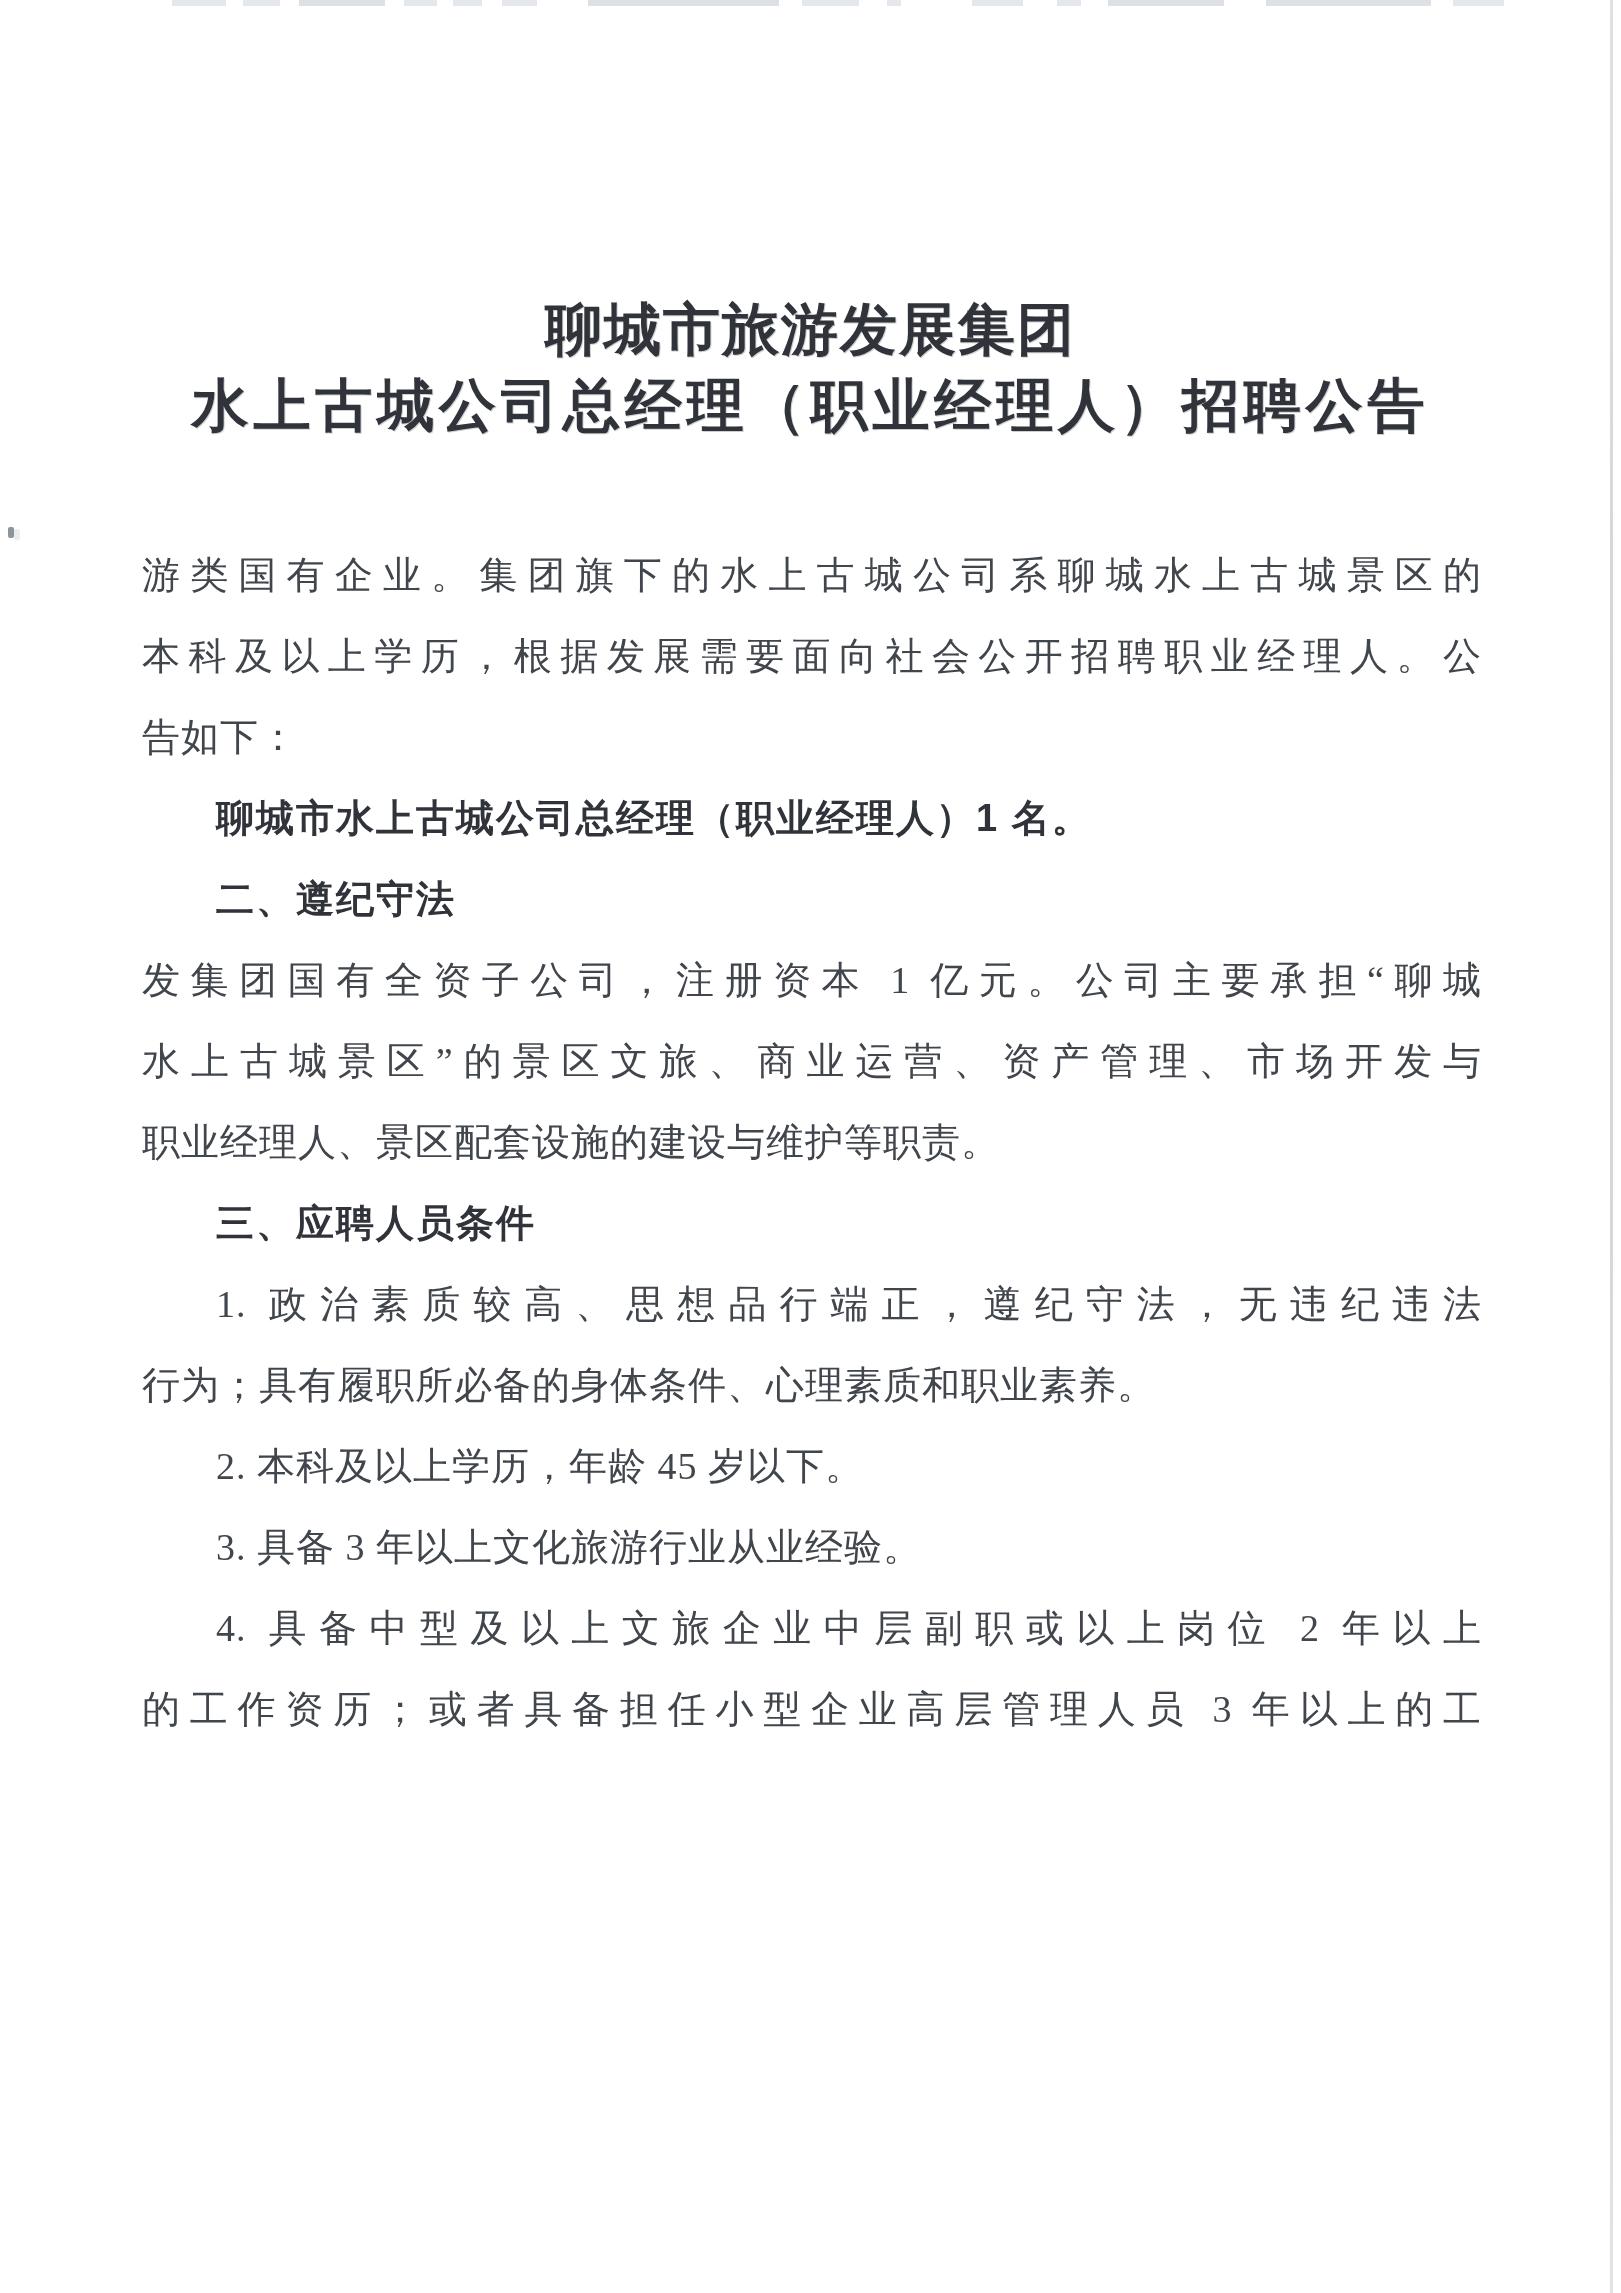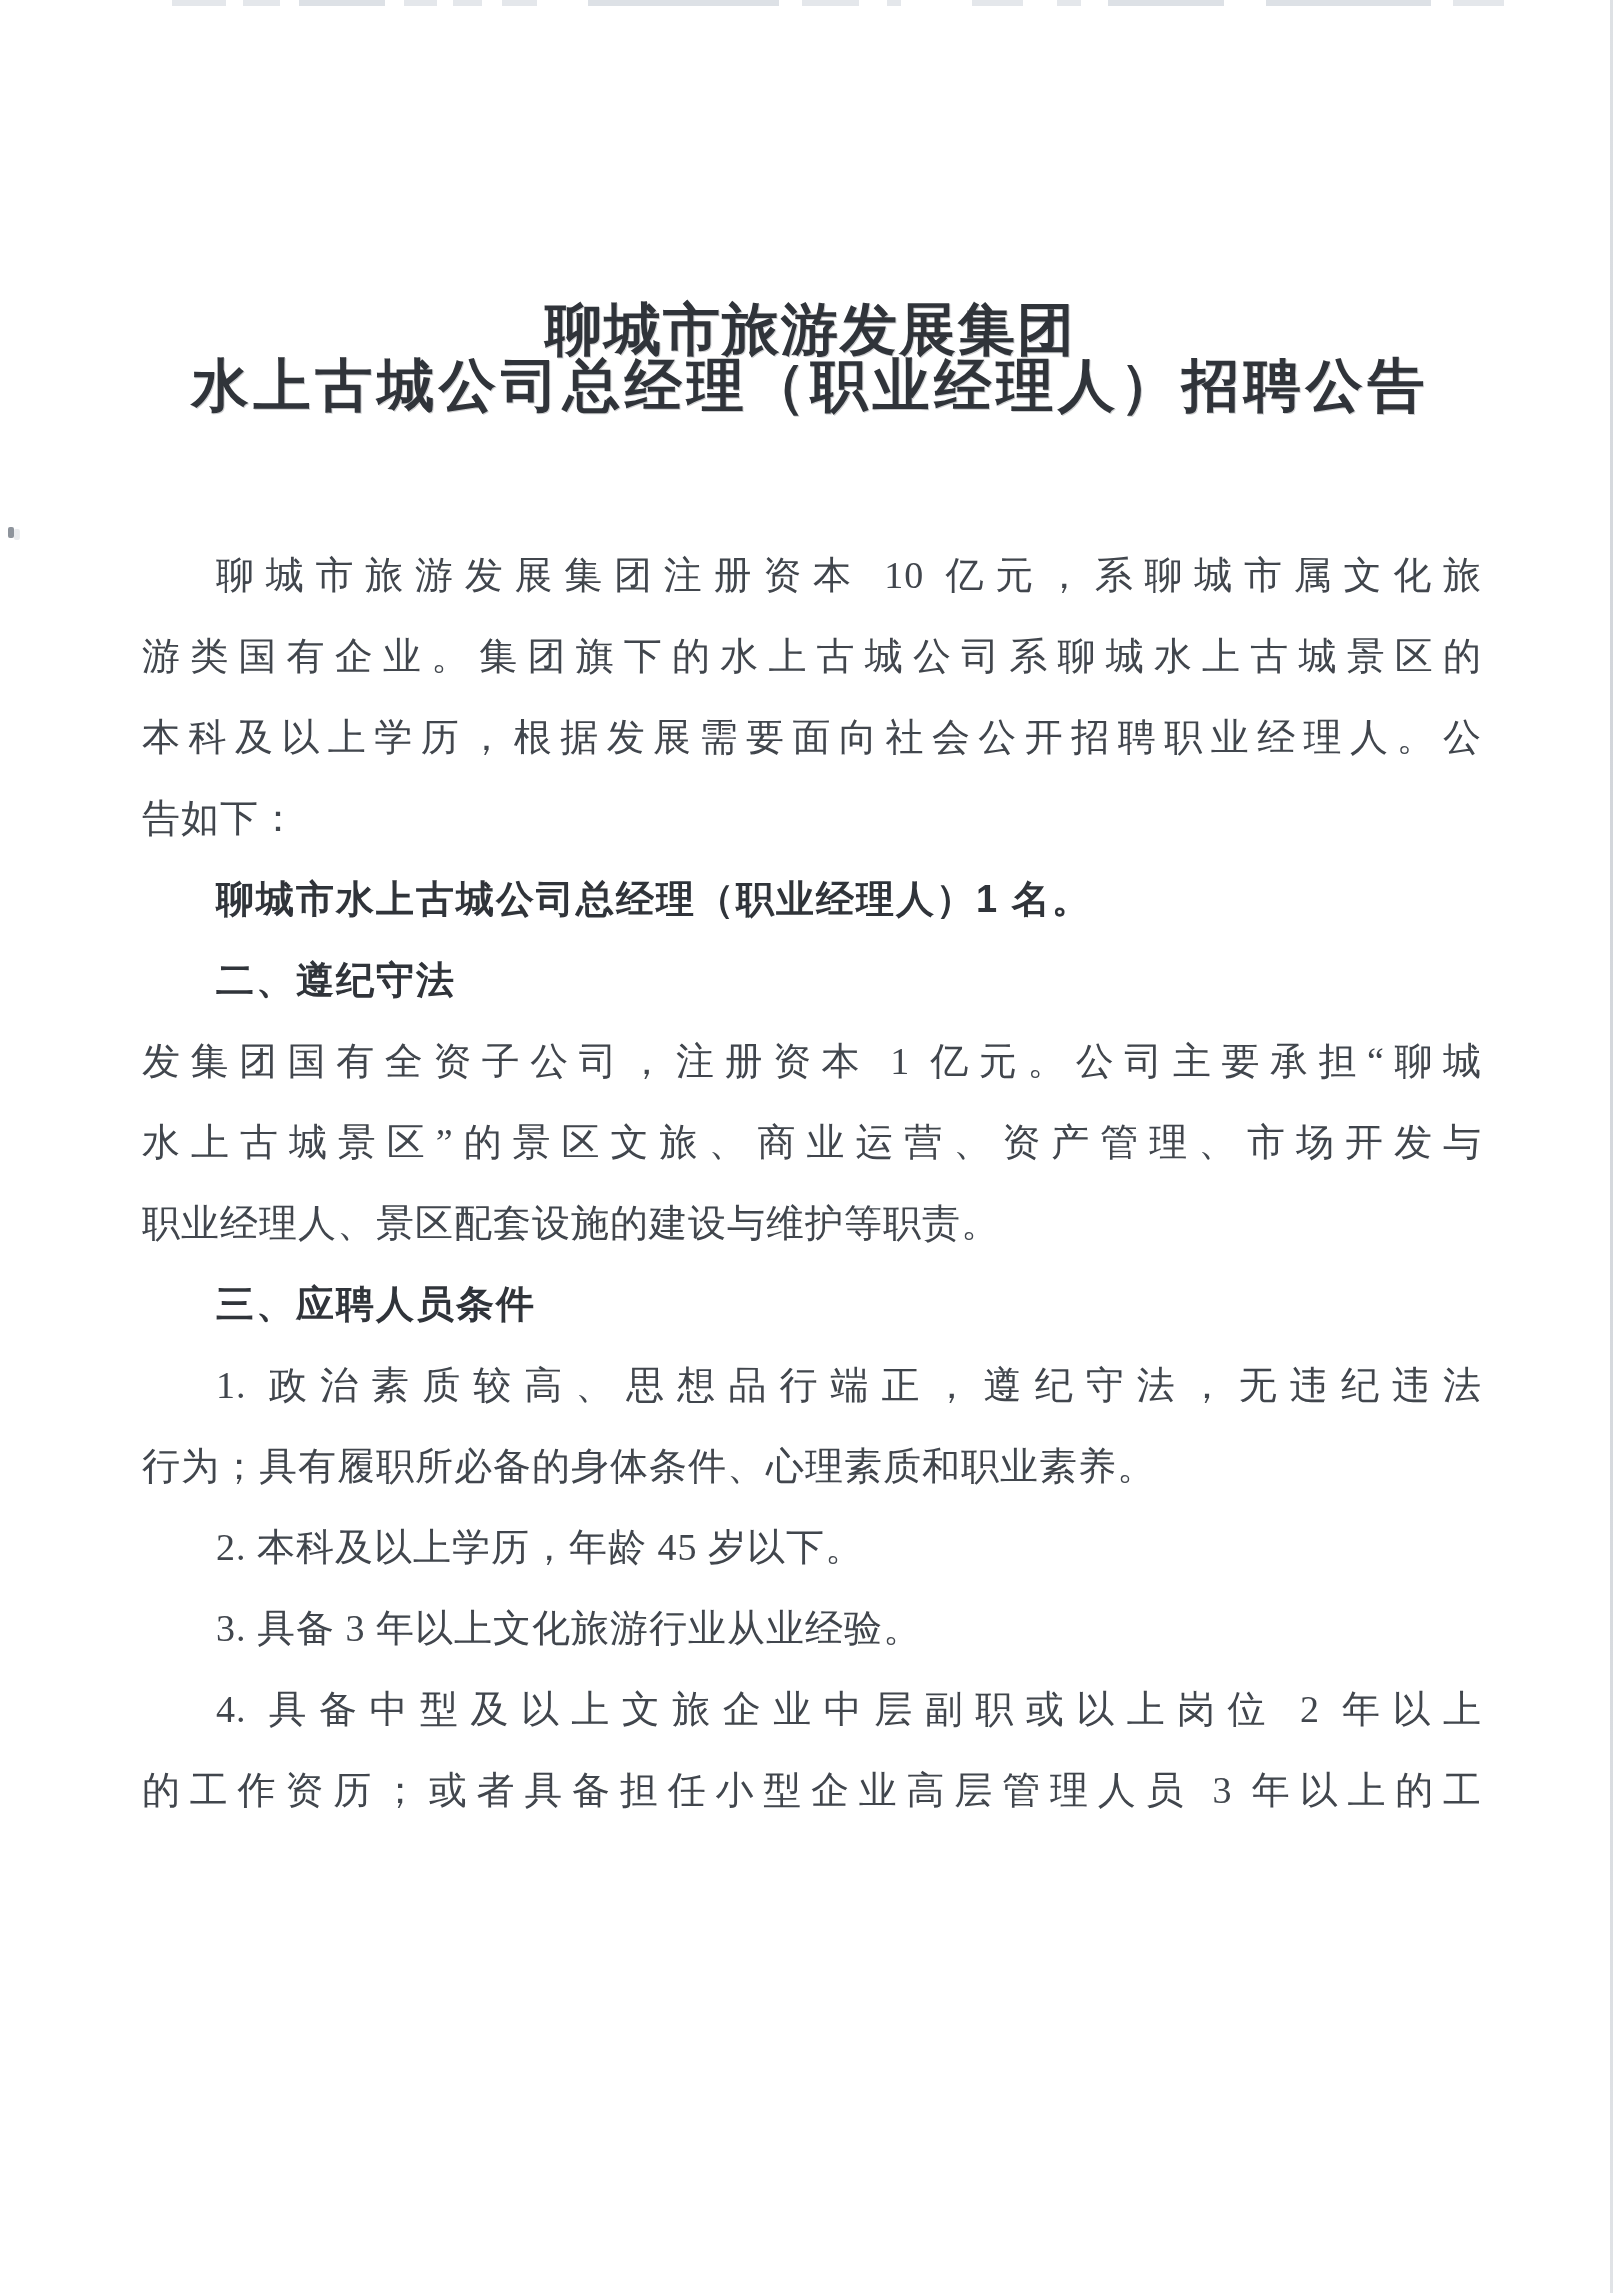--- a/index.html
+++ b/index.html
@@ -55,21 +55,21 @@
     text-align: center;
     font-family: "Liberation Sans", "DejaVu Sans", sans-serif;
     font-weight: 700;
     color: var(--ink-bold);
     font-size: 57px;
     line-height: 71px;
     text-shadow: 1px 1px 0 rgba(60,64,70,0.25);
     white-space: nowrap;
   }
   .doc-title.line-1 { top: 294px; letter-spacing: 2px; }
-  .doc-title.line-2 { top: 350px; letter-spacing: 4.9px; }
+  .doc-title.line-2 { top: 370px; letter-spacing: 4.9px; }
   .doc-body {
     position: absolute;
     left: 142px;
     top: 535px;
     width: 1340px;
   }
   .line {
     height: 81px;
     line-height: 81px;
     font-size: 38px;
@@ -115,23 +115,20 @@
   </div>
 
   <div class="scan-edge-line"></div>
 
   <div class="scan-speck"></div>
 
   <div class="doc-title line-1">聊城市旅游发展集团</div>
   <div class="doc-title line-2">水上古城公司总经理（职业经理人）招聘公告</div>
 
   <div class="doc-body">
-      <div class="line indent justify">
-        <span class="line-text">聊城市旅游发展集团注册资本 10 亿元，系聊城市属文化旅</span>
-      </div>
       <div class="line justify">
         <span class="line-text">游类国有企业。集团旗下的水上古城公司系聊城水上古城景区的</span>
       </div>
       <div class="line justify">
         <span class="line-text">本科及以上学历，根据发展需要面向社会公开招聘职业经理人。公</span>
       </div>
       <div class="line"><span class="line-text">告如下：</span></div>
       <div class="line indent bold"><span class="line-text">聊城市水上古城公司总经理（职业经理人）1 名。</span></div>
       <div class="line indent bold"><span class="line-text">二、遵纪守法</span></div>
       <div class="line justify">

